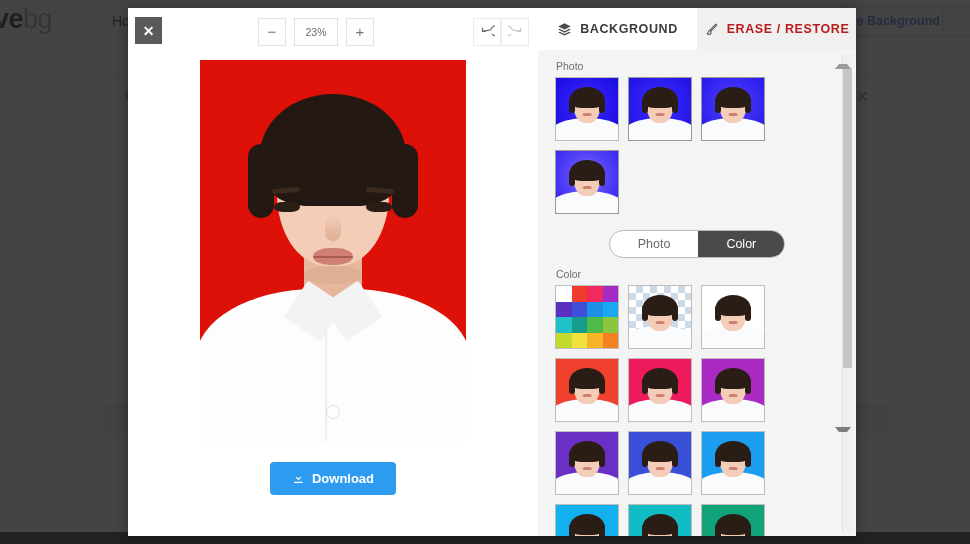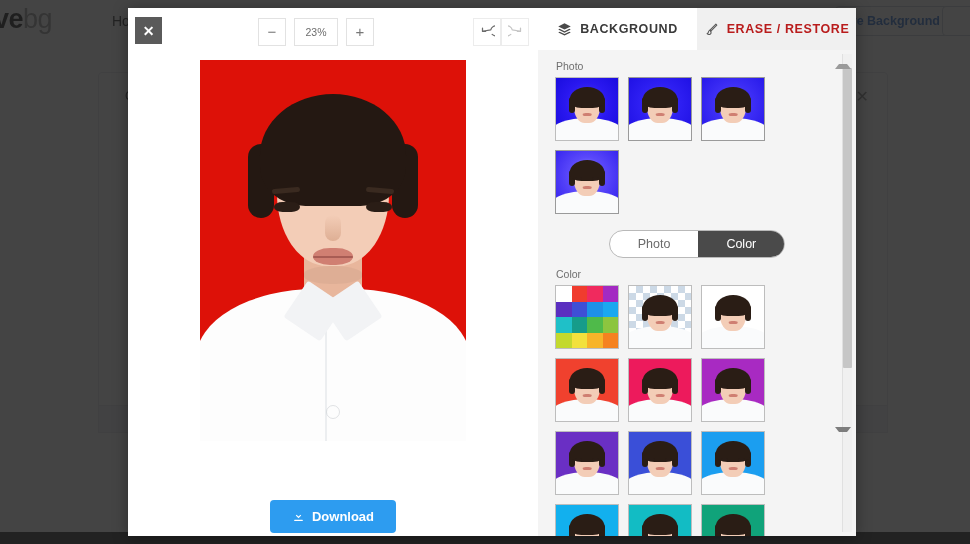--- a/index.html
+++ b/index.html
@@ -73,21 +73,21 @@
   .p-nose{position:absolute;left:50%;top:155px;width:16px;height:26px;transform:translateX(-50%);
     background:linear-gradient(180deg,rgba(220,170,140,0) 0%,rgba(205,150,120,.55) 100%);border-radius:8px;}
   .p-lip{position:absolute;left:50%;top:188px;width:40px;height:17px;transform:translateX(-50%);
     background:#d07f72;border-radius:20px/10px;}
   .p-lipline{position:absolute;left:50%;top:196px;width:40px;height:2px;transform:translateX(-50%);background:#a85c54;border-radius:2px;}
   .p-chin{position:absolute;left:50%;top:206px;width:60px;height:18px;transform:translateX(-50%);
     background:rgba(0,0,0,.04);border-radius:30px/10px;}
   .p-logo{position:absolute;left:50%;bottom:22px;width:12px;height:12px;transform:translateX(-50%);
     border:1.5px solid #c9ccd0;border-radius:50%;opacity:.55;}
 
-  #dl-wrap{position:absolute;left:0;top:492px;width:410px;text-align:center;}
+  #dl-wrap{position:absolute;left:0;top:454px;width:410px;text-align:center;}
   #download-btn{display:inline-flex;align-items:center;gap:7px;background:#2d9cf0;color:#fff;border:0;
     border-radius:4px;padding:9px 22px;font-size:13px;font-weight:700;cursor:pointer;}
   #download-btn svg{display:block;}
 
   
   #panel{position:relative;width:318px;height:444px;background:#f4f4f4;flex:0 0 318px;}
   #tabs{display:flex;height:42px;background:#f0f0f0;}
   .tab{flex:1;display:flex;align-items:center;justify-content:center;gap:8px;font-size:12.5px;
     font-weight:700;letter-spacing:.6px;color:#b91c1c;cursor:pointer;background:#f0f0f0;}
   .tab.active{background:#ffffff;color:#3a3a3a;}

